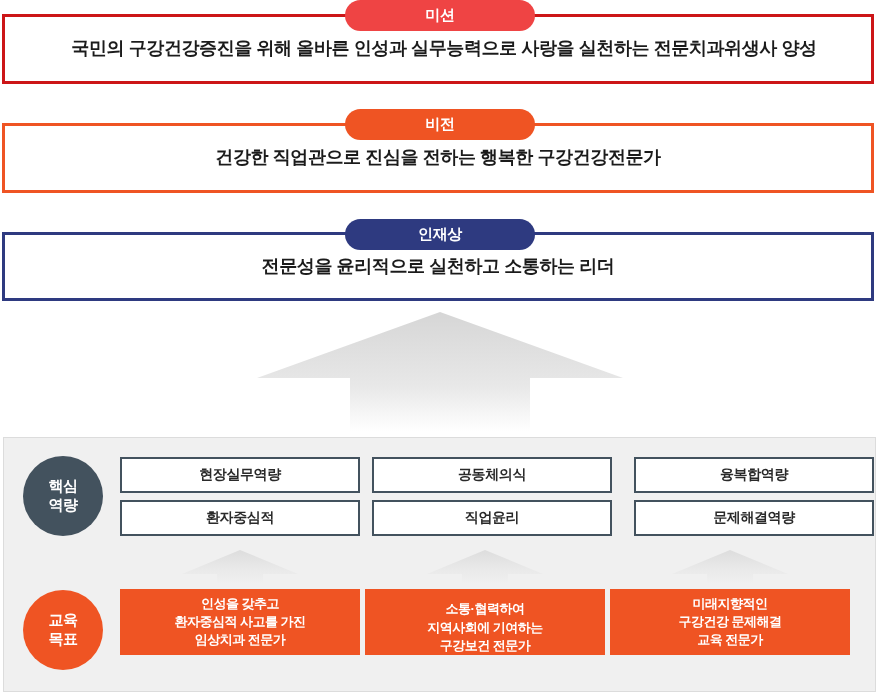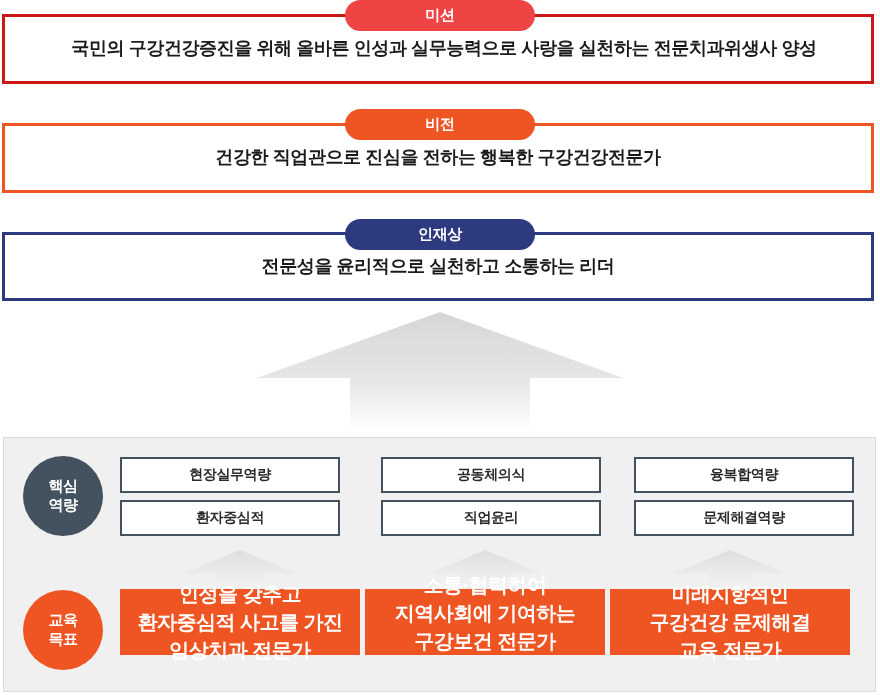--- a/index.html
+++ b/index.html
@@ -106,26 +106,26 @@
   }
   #competency-badge { top: 18px; background: #43525e; }
   #goals-badge { top: 152px; background: #ef5423; }
 
   
   .comp-col {
     position: absolute;
     width: 240px;
   }
   #comp-col-0 { left: 116px; top: 19px; }
-  #comp-col-1 { left: 377px; top: 19px; }
+  #comp-col-1 { left: 368px; top: 19px; }
   #comp-col-2 { left: 606px; top: 19px; margin-left: 24px; }
 
   .comp-box {
     box-sizing: border-box;
-    width: 220px;
+    width: 240px;
     height: 36px;
     background: #ffffff;
     border: 2px solid #43525e;
     display: flex;
     align-items: center;
     justify-content: center;
     font-size: 14px;
     font-weight: 700;
     color: #2a2a2a;
     letter-spacing: -0.4px;
@@ -148,21 +148,21 @@
     position: absolute;
     top: 151px;
     width: 240px;
     height: 66px;
     background: #ef5423;
     display: flex;
     align-items: center;
     justify-content: center;
     text-align: center;
     color: #ffffff;
-    font-size: 20px;
+    font-size: 13px;
     font-weight: 700;
     line-height: 1.4;
     letter-spacing: -0.5px;
     box-sizing: border-box;
   }
   #goal-box-0 { left: 116px; }
   #goal-box-1 { left: 361px; align-items: flex-end; }
   #goal-box-2 { left: 606px; }
 
   .goal-line { display: block; }

